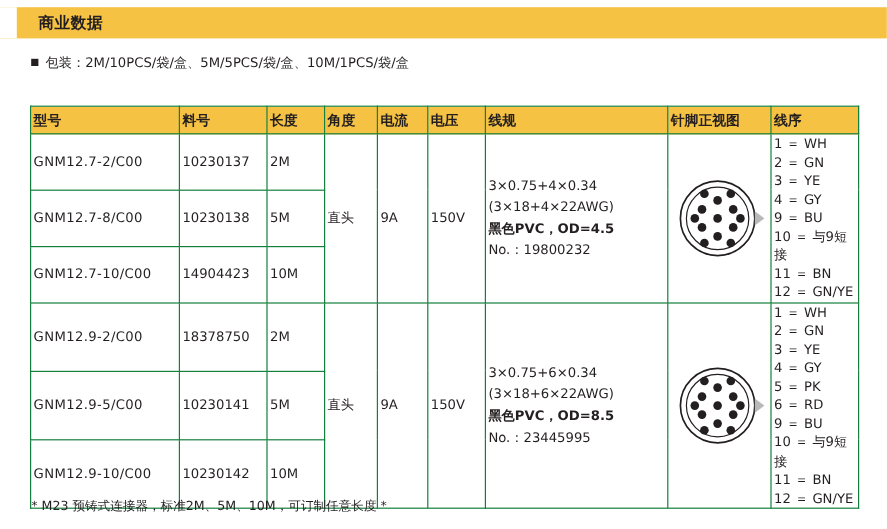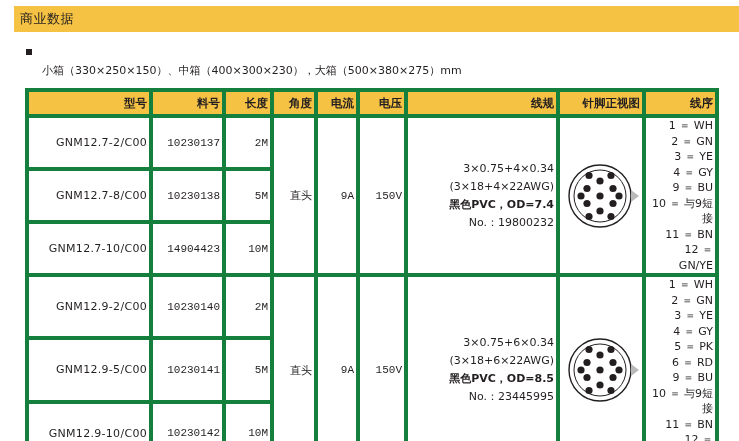--- a/index.html
+++ b/index.html
@@ -33,23 +33,23 @@
     display: flex;
     align-items: center;
   }
   .header-accent {
     width: 14px;
     height: 26px;
     background: #ffffff;
   }
   .header-title {
     font-size: 13px;
-    font-weight: normal;
-    color: #231f20;
-    padding-left: 6px;
+    font-weight: bold;
+    color: #231f20;
+    padding-left: 18px;
     letter-spacing: 0.5px;
   }
 
   
   .notes {
     position: absolute;
     left: 26px;
     top: 44px;
     width: 690px;
   }
@@ -77,42 +77,41 @@
     left: 25px;
     top: 88px;
     width: 690px;
   }
   table.spec {
     border-collapse: collapse;
     width: 690px;
     table-layout: fixed;
   }
   table.spec th, table.spec td {
-    border: 4px solid #15803d;
-    text-align: right;
+    border: 1px solid #15803d;
+    text-align: left;
     vertical-align: middle;
     font-size: 11px;
     color: #231f20;
     padding: 0 2px;
   }
   table.spec thead th {
     background: #f5c243;
     height: 22px;
     font-weight: bold;
     font-size: 11.5px;
   }
   td.model {
     height: 44px;
     font-size: 11px;
     letter-spacing: 0.3px;
     margin-top: 23px;
   }
   td.small {
     font-size: 11px;
-    font-family: Liberation Mono, monospace;
   }
   td.wirespec {
     line-height: 18px;
     font-size: 11px;
   }
   td.wirespec .bold {
     font-weight: bold;
   }
   td.pinout {
     padding: 0;
@@ -146,24 +145,21 @@
 
 <div class="page">
 
   <div class="header-bar">
     <div class="header-accent"></div>
     <div class="header-title">商业数据</div>
   </div>
 
   <div class="notes">
     <div class="note-line">
-      <span class="note-bullet"></span>
-    </div>
-    <div class="note-line note-indent">
-      <span>小箱（330×250×150）、中箱（400×300×230），大箱（500×380×275）mm</span>
+      <span class="note-bullet"></span><span>包装：2M/10PCS/袋/盒、5M/5PCS/袋/盒、10M/1PCS/袋/盒</span>
     </div>
   </div>
 
   <div class="table-wrap">
     <table class="spec">
       <colgroup>
         <col style="width:124px">
         <col style="width:73px">
         <col style="width:48px">
         <col style="width:44px">
@@ -191,21 +187,21 @@
         <tr>
           <td class="model">GNM12.7-2/C00</td>
           <td class="small">10230137</td>
           <td class="small">2M</td>
           <td rowspan="3" class="small">直头</td>
           <td rowspan="3" class="small">9A</td>
           <td rowspan="3" class="small">150V</td>
           <td rowspan="3" class="wirespec">
             <div>3×0.75+4×0.34</div>
             <div>(3×18+4×22AWG)</div>
-            <div class="bold">黑色PVC，OD=7.4</div>
+            <div class="bold">黑色PVC，OD=4.5</div>
             <div>No.：19800232</div>
           </td>
           <td rowspan="3" class="pinout">
             <svg class="pin-svg" width="80" height="80" viewBox="0 0 80 80">
               <circle cx="38" cy="40" r="31" fill="#ffffff" stroke="#231f20" stroke-width="1.4"></circle>
               <circle cx="38" cy="40" r="26" fill="#ffffff" stroke="#231f20" stroke-width="1"></circle>
               <path d="M69 34 L77 40 L69 46 Z" fill="#b9b9b9"></path>
               <g fill="#231f20">
                 <circle cx="38" cy="40" r="3.6"></circle>
                 <circle cx="38" cy="25" r="3.6"></circle>
@@ -240,21 +236,21 @@
           <td class="small">5M</td>
         </tr>
         <tr>
           <td class="model">GNM12.7-10/C00</td>
           <td class="small">14904423</td>
           <td class="small">10M</td>
         </tr>
 
         <tr>
           <td class="model">GNM12.9-2/C00</td>
-          <td class="small">10230140</td>
+          <td class="small">18378750</td>
           <td class="small">2M</td>
           <td rowspan="3" class="small">直头</td>
           <td rowspan="3" class="small">9A</td>
           <td rowspan="3" class="small">150V</td>
           <td rowspan="3" class="wirespec">
             <div>3×0.75+6×0.34</div>
             <div>(3×18+6×22AWG)</div>
             <div class="bold">黑色PVC，OD=8.5</div>
             <div>No.：23445995</div>
           </td>
@@ -300,14 +296,15 @@
         </tr>
         <tr>
           <td class="model">GNM12.9-10/C00</td>
           <td class="small">10230142</td>
           <td class="small">10M</td>
         </tr>
       </tbody>
     </table>
   </div>
 
+  <div class="footer">* M23 预铸式连接器，标准2M、5M、10M，可订制任意长度 *</div>
 
 </div>
 
 </body></html>

